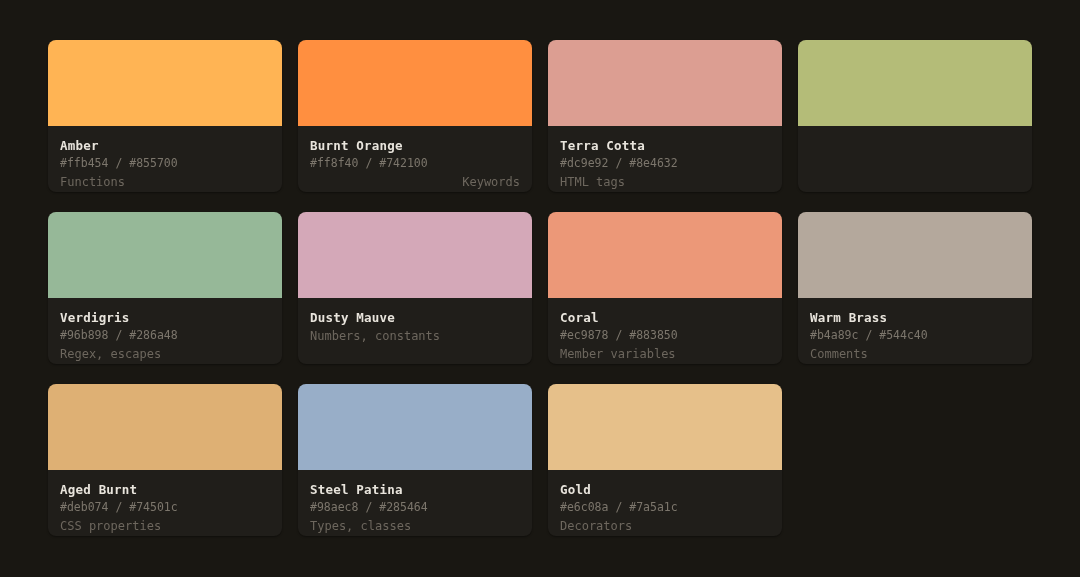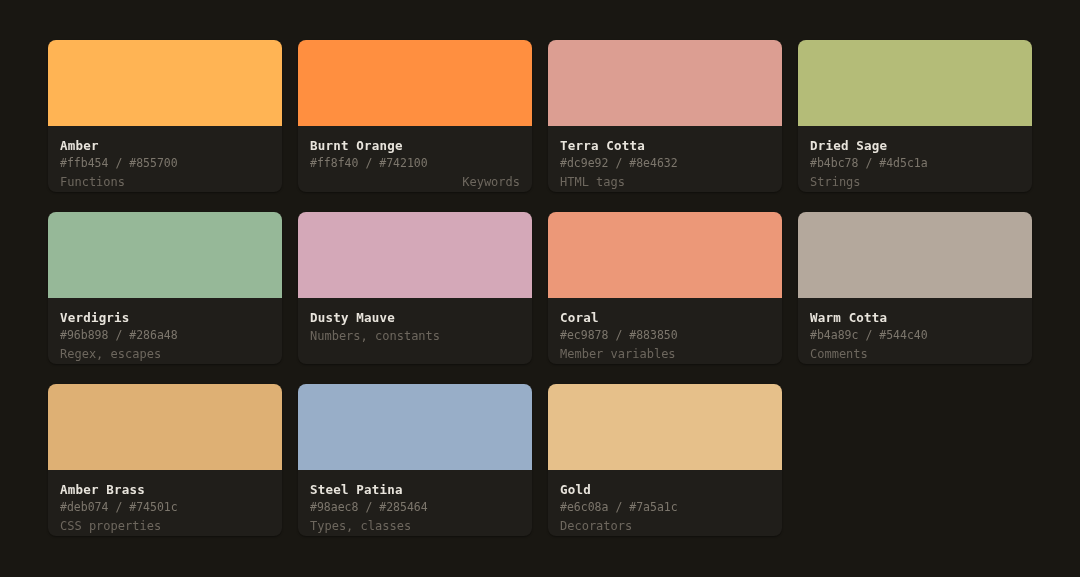--- a/index.html
+++ b/index.html
@@ -97,25 +97,20 @@
     <div class="swatch-card" style="background: rgb(32, 30, 26);">
       <div class="swatch-chip" style="background: rgb(220, 158, 146);"></div>
       <div class="swatch-info">
         <div class="swatch-name" style="color: rgb(232, 228, 220);">Terra Cotta</div>
         <div class="swatch-hexes" style="color: rgb(124, 118, 108);">#dc9e92 / #8e4632</div>
         <div class="swatch-usage" style="color: rgb(109, 103, 94);">HTML tags</div>
       </div>
     </div>
     <div class="swatch-card" style="background: rgb(32, 30, 26);">
       <div class="swatch-chip" style="background: rgb(180, 188, 120);"></div>
-      <div class="swatch-info">
-        <div class="swatch-name" style="color: rgb(232, 228, 220);">Dried Sage</div>
-        <div class="swatch-hexes" style="color: rgb(124, 118, 108);">#b4bc78 / #4d5c1a</div>
-        <div class="swatch-usage" style="color: rgb(109, 103, 94);">Strings</div>
-      </div>
     </div>
     <div class="swatch-card" style="background: rgb(32, 30, 26);">
       <div class="swatch-chip" style="background: rgb(150, 184, 152);"></div>
       <div class="swatch-info">
         <div class="swatch-name" style="color: rgb(232, 228, 220);">Verdigris</div>
         <div class="swatch-hexes" style="color: rgb(124, 118, 108);">#96b898 / #286a48</div>
         <div class="swatch-usage" style="color: rgb(109, 103, 94);">Regex, escapes</div>
       </div>
     </div>
     <div class="swatch-card" style="background: rgb(32, 30, 26);">
@@ -129,29 +124,29 @@
       <div class="swatch-chip" style="background: rgb(236, 152, 120);"></div>
       <div class="swatch-info">
         <div class="swatch-name" style="color: rgb(232, 228, 220);">Coral</div>
         <div class="swatch-hexes" style="color: rgb(124, 118, 108);">#ec9878 / #883850</div>
         <div class="swatch-usage" style="color: rgb(109, 103, 94);">Member variables</div>
       </div>
     </div>
     <div class="swatch-card" style="background: rgb(32, 30, 26);">
       <div class="swatch-chip" style="background: rgb(180, 168, 156);"></div>
       <div class="swatch-info">
-        <div class="swatch-name" style="color: rgb(232, 228, 220);">Warm Cotta</div>
+        <div class="swatch-name" style="color: rgb(232, 228, 220);">Warm Brass</div>
         <div class="swatch-hexes" style="color: rgb(124, 118, 108);">#b4a89c / #544c40</div>
         <div class="swatch-usage" style="color: rgb(109, 103, 94);">Comments</div>
       </div>
     </div>
     <div class="swatch-card" style="background: rgb(32, 30, 26);">
       <div class="swatch-chip" style="background: rgb(222, 176, 116);"></div>
       <div class="swatch-info">
-        <div class="swatch-name" style="color: rgb(232, 228, 220);">Amber Brass</div>
+        <div class="swatch-name" style="color: rgb(232, 228, 220);">Aged Burnt</div>
         <div class="swatch-hexes" style="color: rgb(124, 118, 108);">#deb074 / #74501c</div>
         <div class="swatch-usage" style="color: rgb(109, 103, 94);">CSS properties</div>
       </div>
     </div>
     <div class="swatch-card" style="background: rgb(32, 30, 26);">
       <div class="swatch-chip" style="background: rgb(152, 174, 200);"></div>
       <div class="swatch-info">
         <div class="swatch-name" style="color: rgb(232, 228, 220);">Steel Patina</div>
         <div class="swatch-hexes" style="color: rgb(124, 118, 108);">#98aec8 / #285464</div>
         <div class="swatch-usage" style="color: rgb(109, 103, 94);">Types, classes</div>

